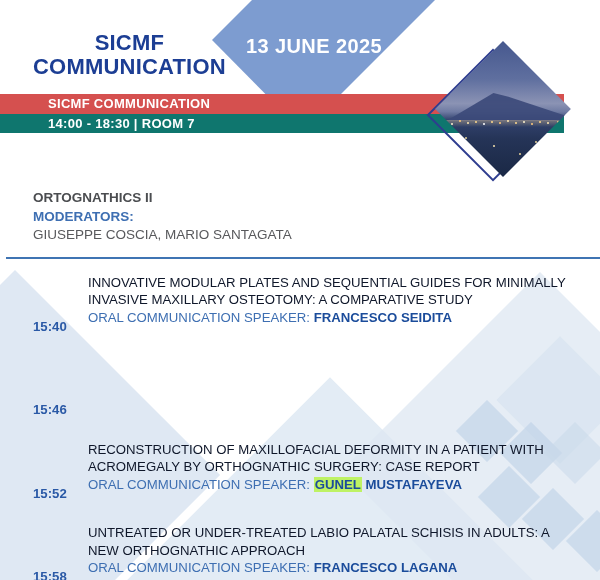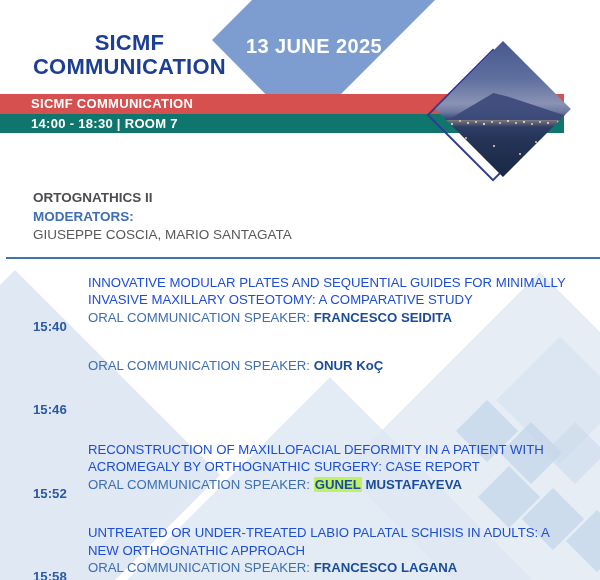--- a/index.html
+++ b/index.html
@@ -21,21 +21,21 @@
     position:absolute;left:0;top:0;width:600px;height:140px;z-index:1;
     background:#7d9cd0;
     clip-path:polygon(252px 0,435px 0,303px 132px,212px 40px);
   }
   .date-badge{
     position:absolute;left:232px;top:35px;width:150px;z-index:5;
     text-align:right;font-size:20px;font-weight:700;color:#ffffff;letter-spacing:.4px;
   }
   
   .band{position:absolute;left:0;width:564px;z-index:2;color:#fff;font-weight:700;
-        font-size:13px;letter-spacing:.3px;padding-left:31px;box-sizing:border-box;}
+        font-size:13px;letter-spacing:.3px;padding-left:48px;box-sizing:border-box;}
   .band-red{top:94px;height:20px;line-height:20px;background:#d5504f;}
   .band-pink{top:114px;height:19px;line-height:19px;background:#0f766e;}
   
   .chevron{
     position:absolute;left:446px;top:68px;width:90px;height:90px;z-index:3;
     transform:rotate(45deg);border:2px solid #2e3d8f;background:transparent;
   }
   .photo{
     position:absolute;left:455px;top:61px;width:96px;height:96px;z-index:4;
     transform:rotate(45deg);overflow:hidden;
@@ -72,21 +72,21 @@
   .session{position:absolute;left:33px;top:189px;z-index:5;font-size:13.5px;line-height:18.5px;}
   .session-name{font-weight:700;color:#4b4d50;}
   .moderators-label{font-weight:700;color:#3e6fb2;}
   .moderators-names{color:#58595c;}
   .divider{position:absolute;left:6px;right:0;top:257px;height:2px;background:#3f74b3;z-index:5;}
   
   .schedule{position:absolute;left:33px;top:274px;width:552px;z-index:5;}
   .item{display:flex;margin-bottom:22px;font-size:13.2px;line-height:17.4px;}
   .item-time{flex:0 0 44px;font-weight:700;color:#2a59a6;margin-top:44px;}
   .item-body{margin-left:11px;max-width:478px;}
-  .item-title{color:#1d4ed8;}
+  .item-title{color:#0f172a;}
   .speaker-label{color:#3e6fb2;}
   .speaker-name{color:#1b4c9b;font-weight:700;}
   .hl{background:#bef264;padding:0 1px;}
 </style>
 </head>
 <body>
 
 <svg class="watermark" viewBox="0 0 600 580" xmlns="http://www.w3.org/2000/svg" aria-hidden="true">
   <rect x="-130" y="330" width="290" height="290" transform="rotate(45 15 475)" fill="#dfe8f3"></rect>
   <rect x="130" y="460" width="400" height="400" transform="rotate(45 330 660)" fill="#e3ecf5"></rect>
@@ -132,21 +132,20 @@
     <div class="item-time">15:40</div>
     <div class="item-body">
       <div class="item-title">INNOVATIVE MODULAR PLATES AND SEQUENTIAL GUIDES FOR MINIMALLY INVASIVE MAXILLARY OSTEOTOMY: A COMPARATIVE STUDY</div>
       <div class="speaker-line"><span class="speaker-label">ORAL COMMUNICATION SPEAKER:</span> <span class="speaker-name">FRANCESCO SEIDITA</span></div>
     </div>
   </div>
 
   <div class="item">
     <div class="item-time">15:46</div>
     <div class="item-body">
-      <div class="speaker-line"><span class="speaker-label">ORAL COMMUNICATION SPEAKER:</span> <span class="speaker-name">ONUR KoÇ</span></div>
     </div>
   </div>
 
   <div class="item">
     <div class="item-time">15:52</div>
     <div class="item-body">
       <div class="item-title">RECONSTRUCTION OF MAXILLOFACIAL DEFORMITY IN A PATIENT WITH ACROMEGALY BY ORTHOGNATHIC SURGERY: CASE REPORT</div>
       <div class="speaker-line"><span class="speaker-label">ORAL COMMUNICATION SPEAKER:</span> <span class="speaker-name hl">GUNEL</span> <span class="speaker-name">MUSTAFAYEVA</span></div>
     </div>
   </div>

